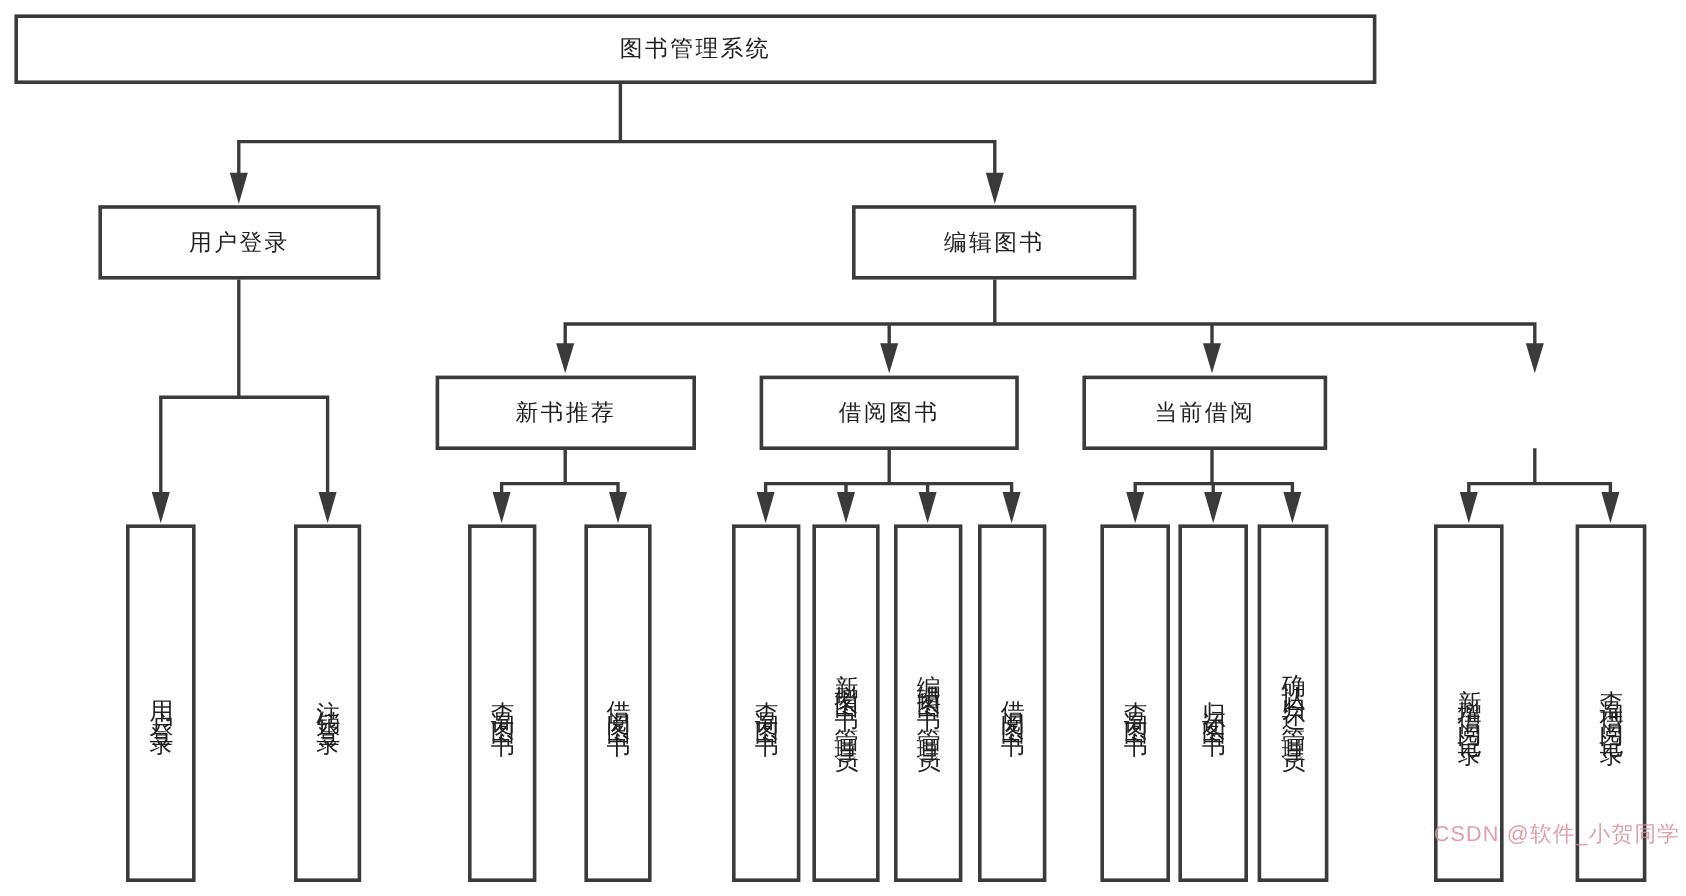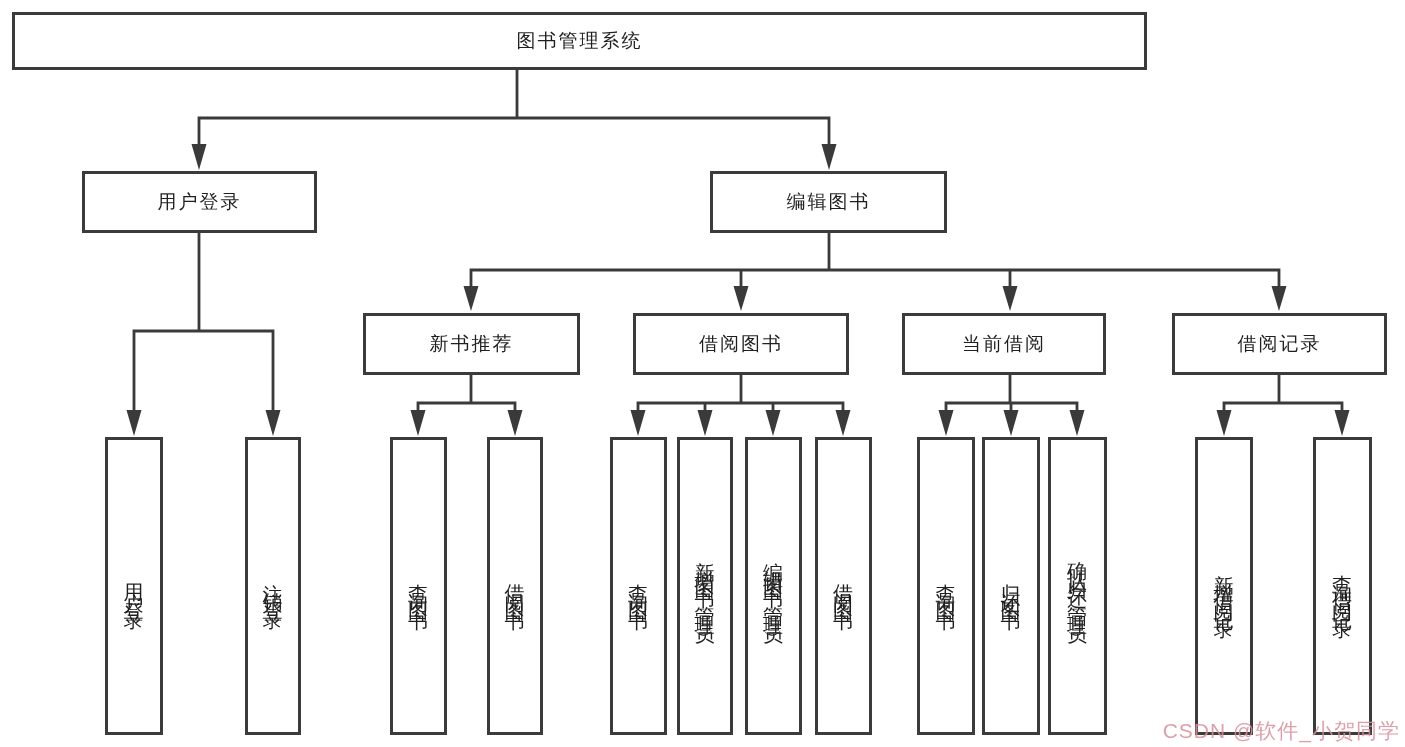--- a/index.html
+++ b/index.html
@@ -14,21 +14,21 @@
     position:absolute;box-sizing:border-box;background:#fff;
     border:3px solid var(--border,#3b3b3b);
     display:flex;align-items:center;justify-content:center;
   }
   .node{font-size:19px;letter-spacing:2px;white-space:nowrap;}
   .leaf .vtext{
     writing-mode:vertical-rl;text-orientation:mixed;
     font-size:20px;line-height:1;letter-spacing:9px;
   }
   .watermark{
-    position:absolute;right:5px;top:717px;font-size:21px;letter-spacing:1px;
+    position:absolute;right:5px;top:683px;font-size:18px;letter-spacing:1px;
     opacity:.85;white-space:nowrap;z-index:5;
   }
 </style>
 </head>
 <body>
 
 <div class="stage">
 
   <svg class="connectors" viewBox="0 0 1405 747">
     <g>
@@ -74,21 +74,20 @@
   </svg>
 
   <div class="node" style="left:12px;top:12px;width:1135px;height:58px;">图书管理系统</div>
 
   <div class="node" style="left:82px;top:171px;width:235px;height:62px;">用户登录</div>
   <div class="node" style="left:710px;top:171px;width:237px;height:62px;">编辑图书</div>
 
   <div class="node" style="left:363px;top:313px;width:217px;height:62px;">新书推荐</div>
   <div class="node" style="left:633px;top:313px;width:216px;height:62px;">借阅图书</div>
   <div class="node" style="left:902px;top:313px;width:204px;height:62px;">当前借阅</div>
-  <div class="node" style="left:1172px;top:313px;width:215px;height:62px;">借阅记录</div>
 
   <div class="leaf" style="left:105px;top:437px;width:58px;height:298px;">
     <span class="vtext">用户登录</span>
   </div>
   <div class="leaf" style="left:245px;top:437px;width:56px;height:298px;">
     <span class="vtext">注销登录</span>
   </div>
 
   <div class="leaf" style="left:390px;top:437px;width:57px;height:298px;">
     <span class="vtext">查询图书</span>

